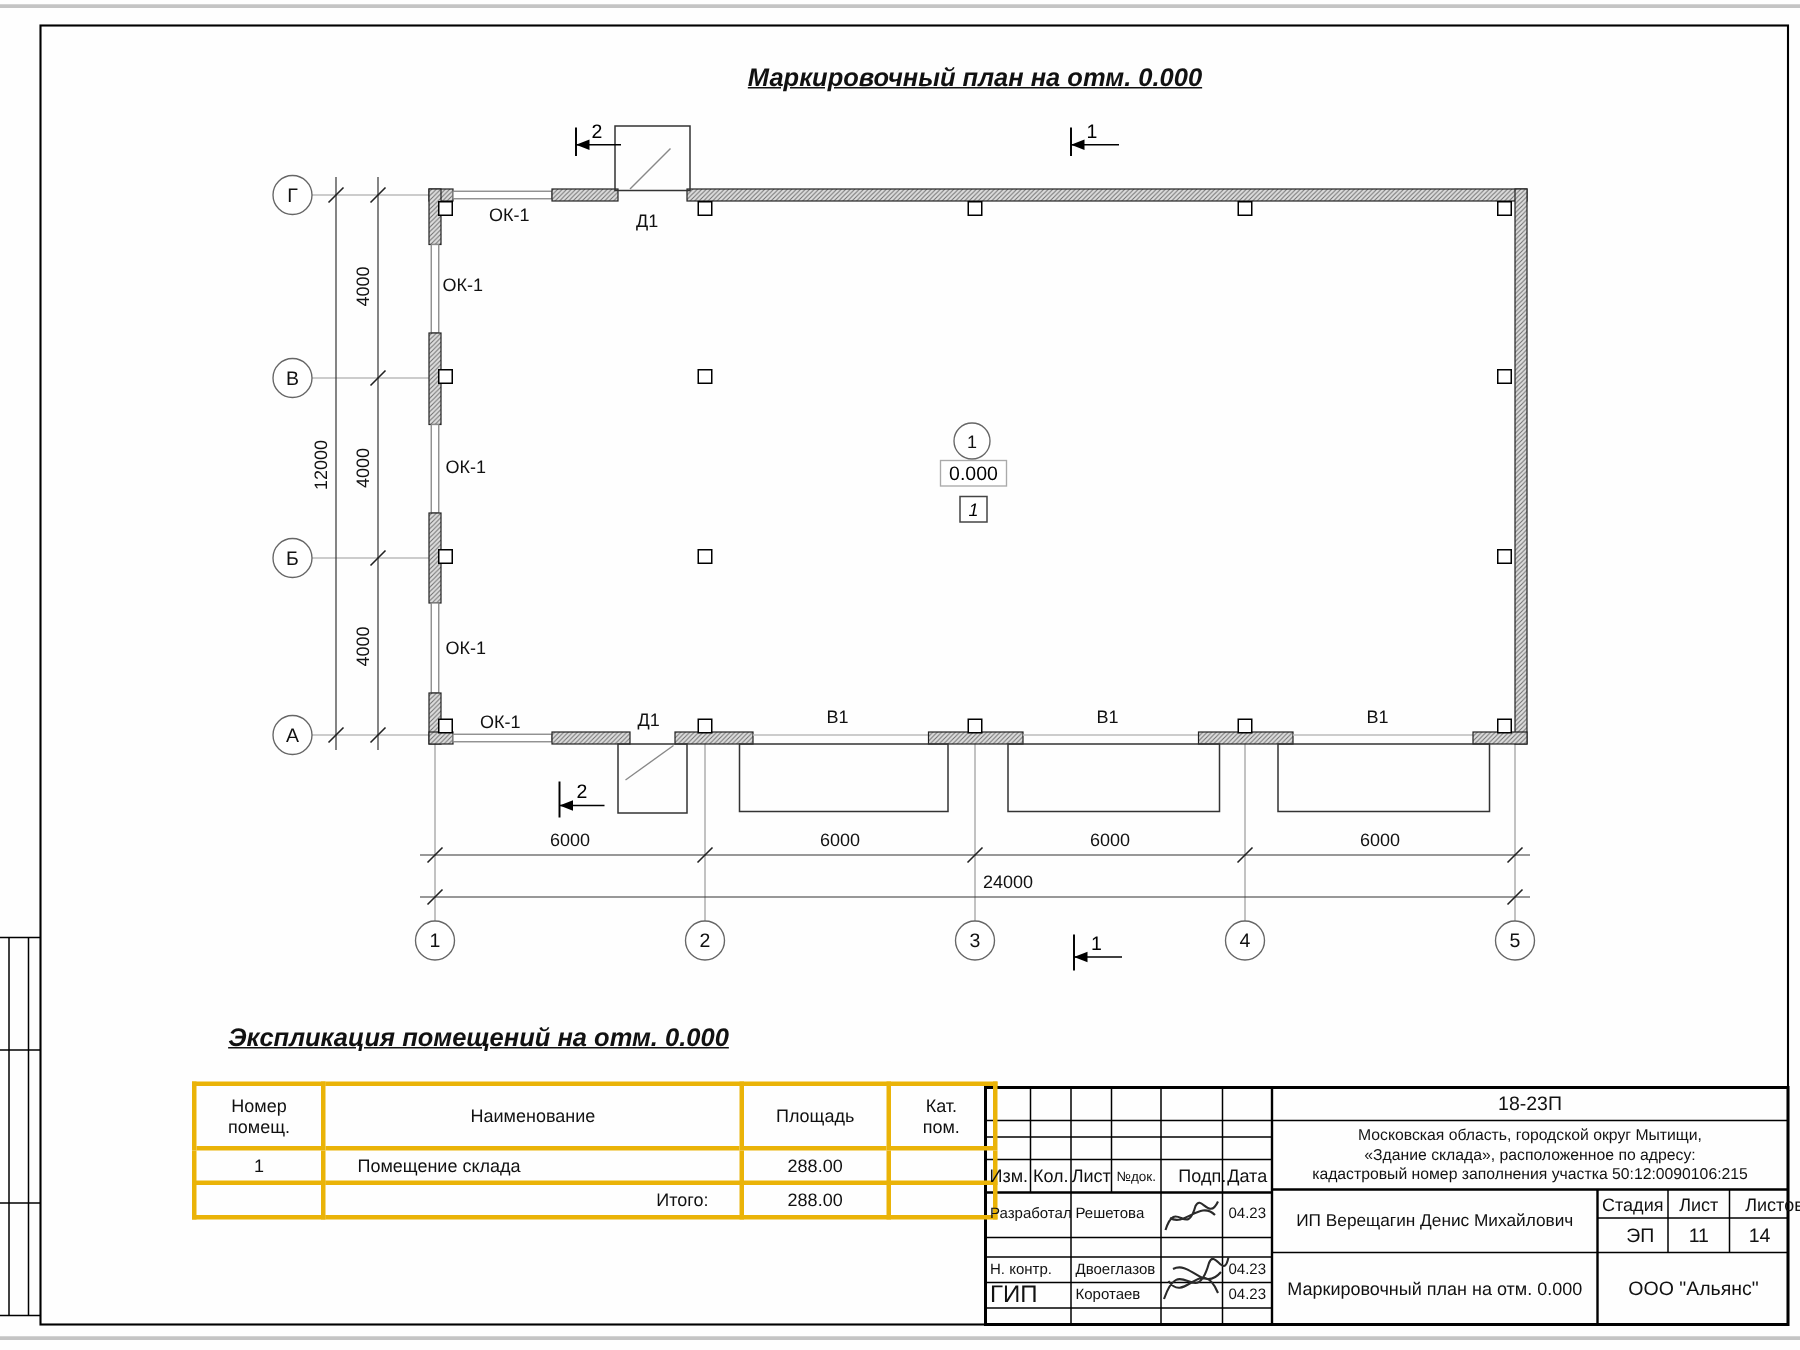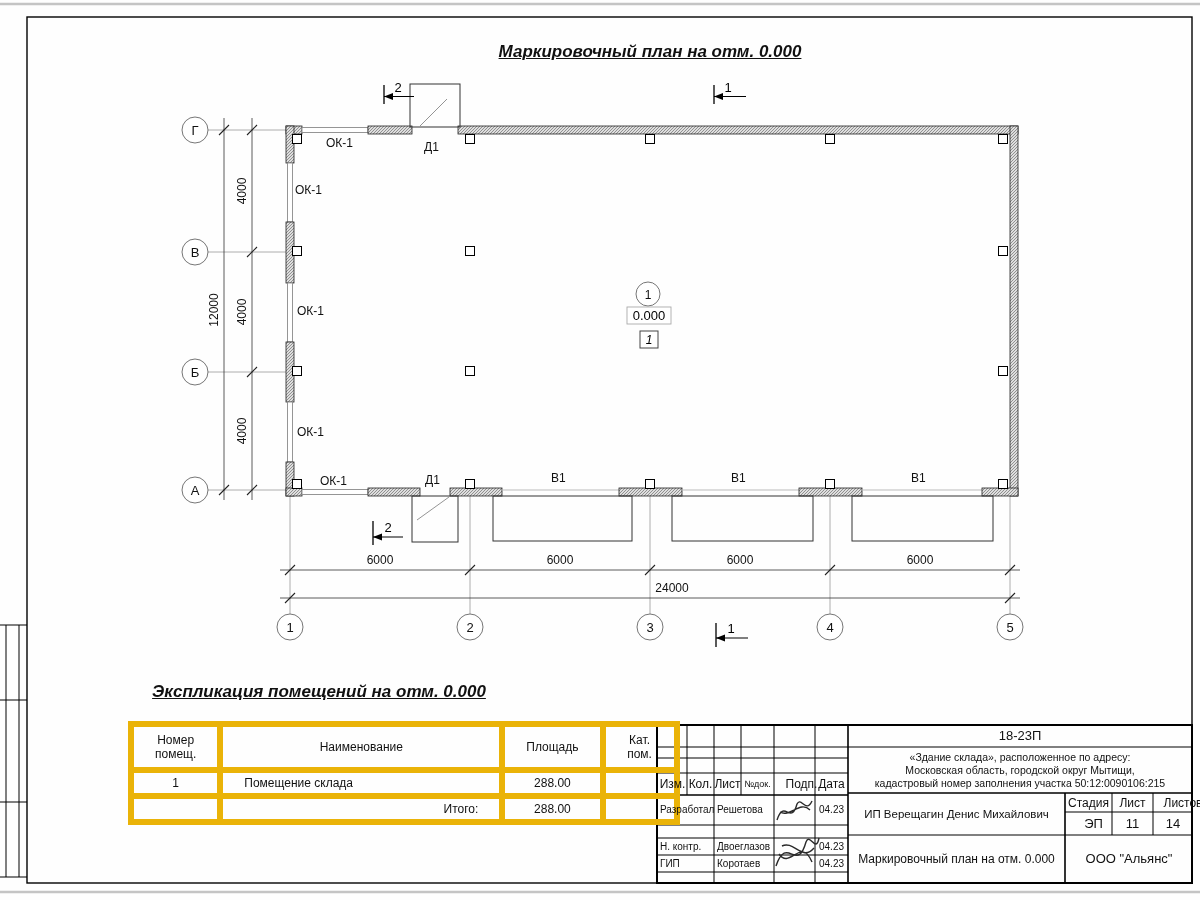--- a/index.html
+++ b/index.html
@@ -18,21 +18,21 @@
   .ltxt{font-size:12px;fill:#111;}
   .atxt{font-size:13px;fill:#111;}
   .axc{fill:#fff;stroke:#666;stroke-width:0.9;}
   .main-title{left:400px;top:42px;width:500px;text-align:center;font-size:17px;
       font-style:italic;font-weight:bold;text-decoration:underline;}
   .expl-title{left:130px;top:682px;width:378px;text-align:center;font-size:17px;
       font-style:italic;font-weight:bold;text-decoration:underline;}
   .notes{left:658px;top:654px;width:520px;font-size:13px;line-height:15px;}
   .expl{left:128px;top:721px;}
   .expl table{border-collapse:collapse;table-layout:fixed;}
-  .expl th,.expl td{border:6px solid #eab308;font-weight:normal;font-size:12px;
+  .expl th,.expl td{border:3px solid #eab308;font-weight:normal;font-size:12px;
       padding:0 21px;overflow:hidden;}
   .expl table{border:2px solid #000;}
   .expl thead th{border-bottom:2px solid #000;text-align:center;height:40px;}
   .expl .c1{width:39px;} .expl .c2{width:234px;} .expl .c3{width:50px;margin-top:37px;} .expl .c4{width:26px;}
   .expl td{height:20px;}
   .tc{position:absolute;display:flex;align-items:center;justify-content:center;
       text-align:center;font-size:12px;line-height:12px;}
   .tl{justify-content:flex-start;text-align:left;}
 </style>
 </head>
@@ -309,28 +309,28 @@
   <div class="tc" style="left:816px;top:773px;width:31px;height:22px">Дата</div>
 
   <div class="tc tl" style="left:660px;top:795px;width:55px;height:30px;font-size:10px">Разработал</div>
   <div class="tc tl" style="left:717px;top:795px;width:56px;height:30px;font-size:10px">Решетова</div>
   <div class="tc" style="left:816px;top:801px;width:31px;height:18px;font-size:10px">04.23</div>
 
   <div class="tc tl" style="left:660px;top:838px;width:55px;height:17px;font-size:10px">Н. контр.</div>
   <div class="tc tl" style="left:717px;top:838px;width:56px;height:17px;font-size:10px">Двоеглазов</div>
   <div class="tc" style="left:816px;top:838px;width:31px;height:17px;font-size:10px">04.23</div>
 
-  <div class="tc tl" style="left:660px;top:855px;width:55px;height:17px;font-size:10px">ГИП</div>
+  <div class="tc tl" style="left:660px;top:855px;width:55px;height:17px;font-size:16px">ГИП</div>
   <div class="tc tl" style="left:717px;top:855px;width:56px;height:17px;font-size:10px">Коротаев</div>
   <div class="tc" style="left:816px;top:855px;width:31px;height:17px;font-size:10px">04.23</div>
 
   <div class="tc" style="left:850px;top:725px;width:340px;height:22px;font-size:13px">18-23П</div>
   <div class="abs" style="left:850px;top:751px;width:340px;text-align:center;font-size:10.5px;line-height:13px">
+    <div>Московская область, городской округ Мытищи,</div>
     <div>«Здание склада», расположенное по адресу:</div>
-    <div>Московская область, городской округ Мытищи,</div>
     <div>кадастровый номер заполнения участка 50:12:0090106:215</div>
   </div>
   <div class="tc" style="left:850px;top:793px;width:213px;height:42px;font-size:11.5px">ИП Верещагин Денис Михайлович</div>
 
   <div class="tc" style="left:1066px;top:793px;width:45px;height:19px;font-size:12px">Стадия</div>
   <div class="tc" style="left:1113px;top:793px;width:39px;height:19px;font-size:12px">Лист</div>
   <div class="tc" style="left:1154px;top:793px;width:58px;height:19px;font-size:12px;overflow:hidden">Листов</div>
   <div class="tc" style="left:1066px;top:812px;width:55px;height:23px;font-size:13px">ЭП</div>
   <div class="tc" style="left:1113px;top:812px;width:39px;height:23px;font-size:13px">11</div>
   <div class="tc" style="left:1154px;top:812px;width:38px;height:23px;font-size:13px">14</div>

